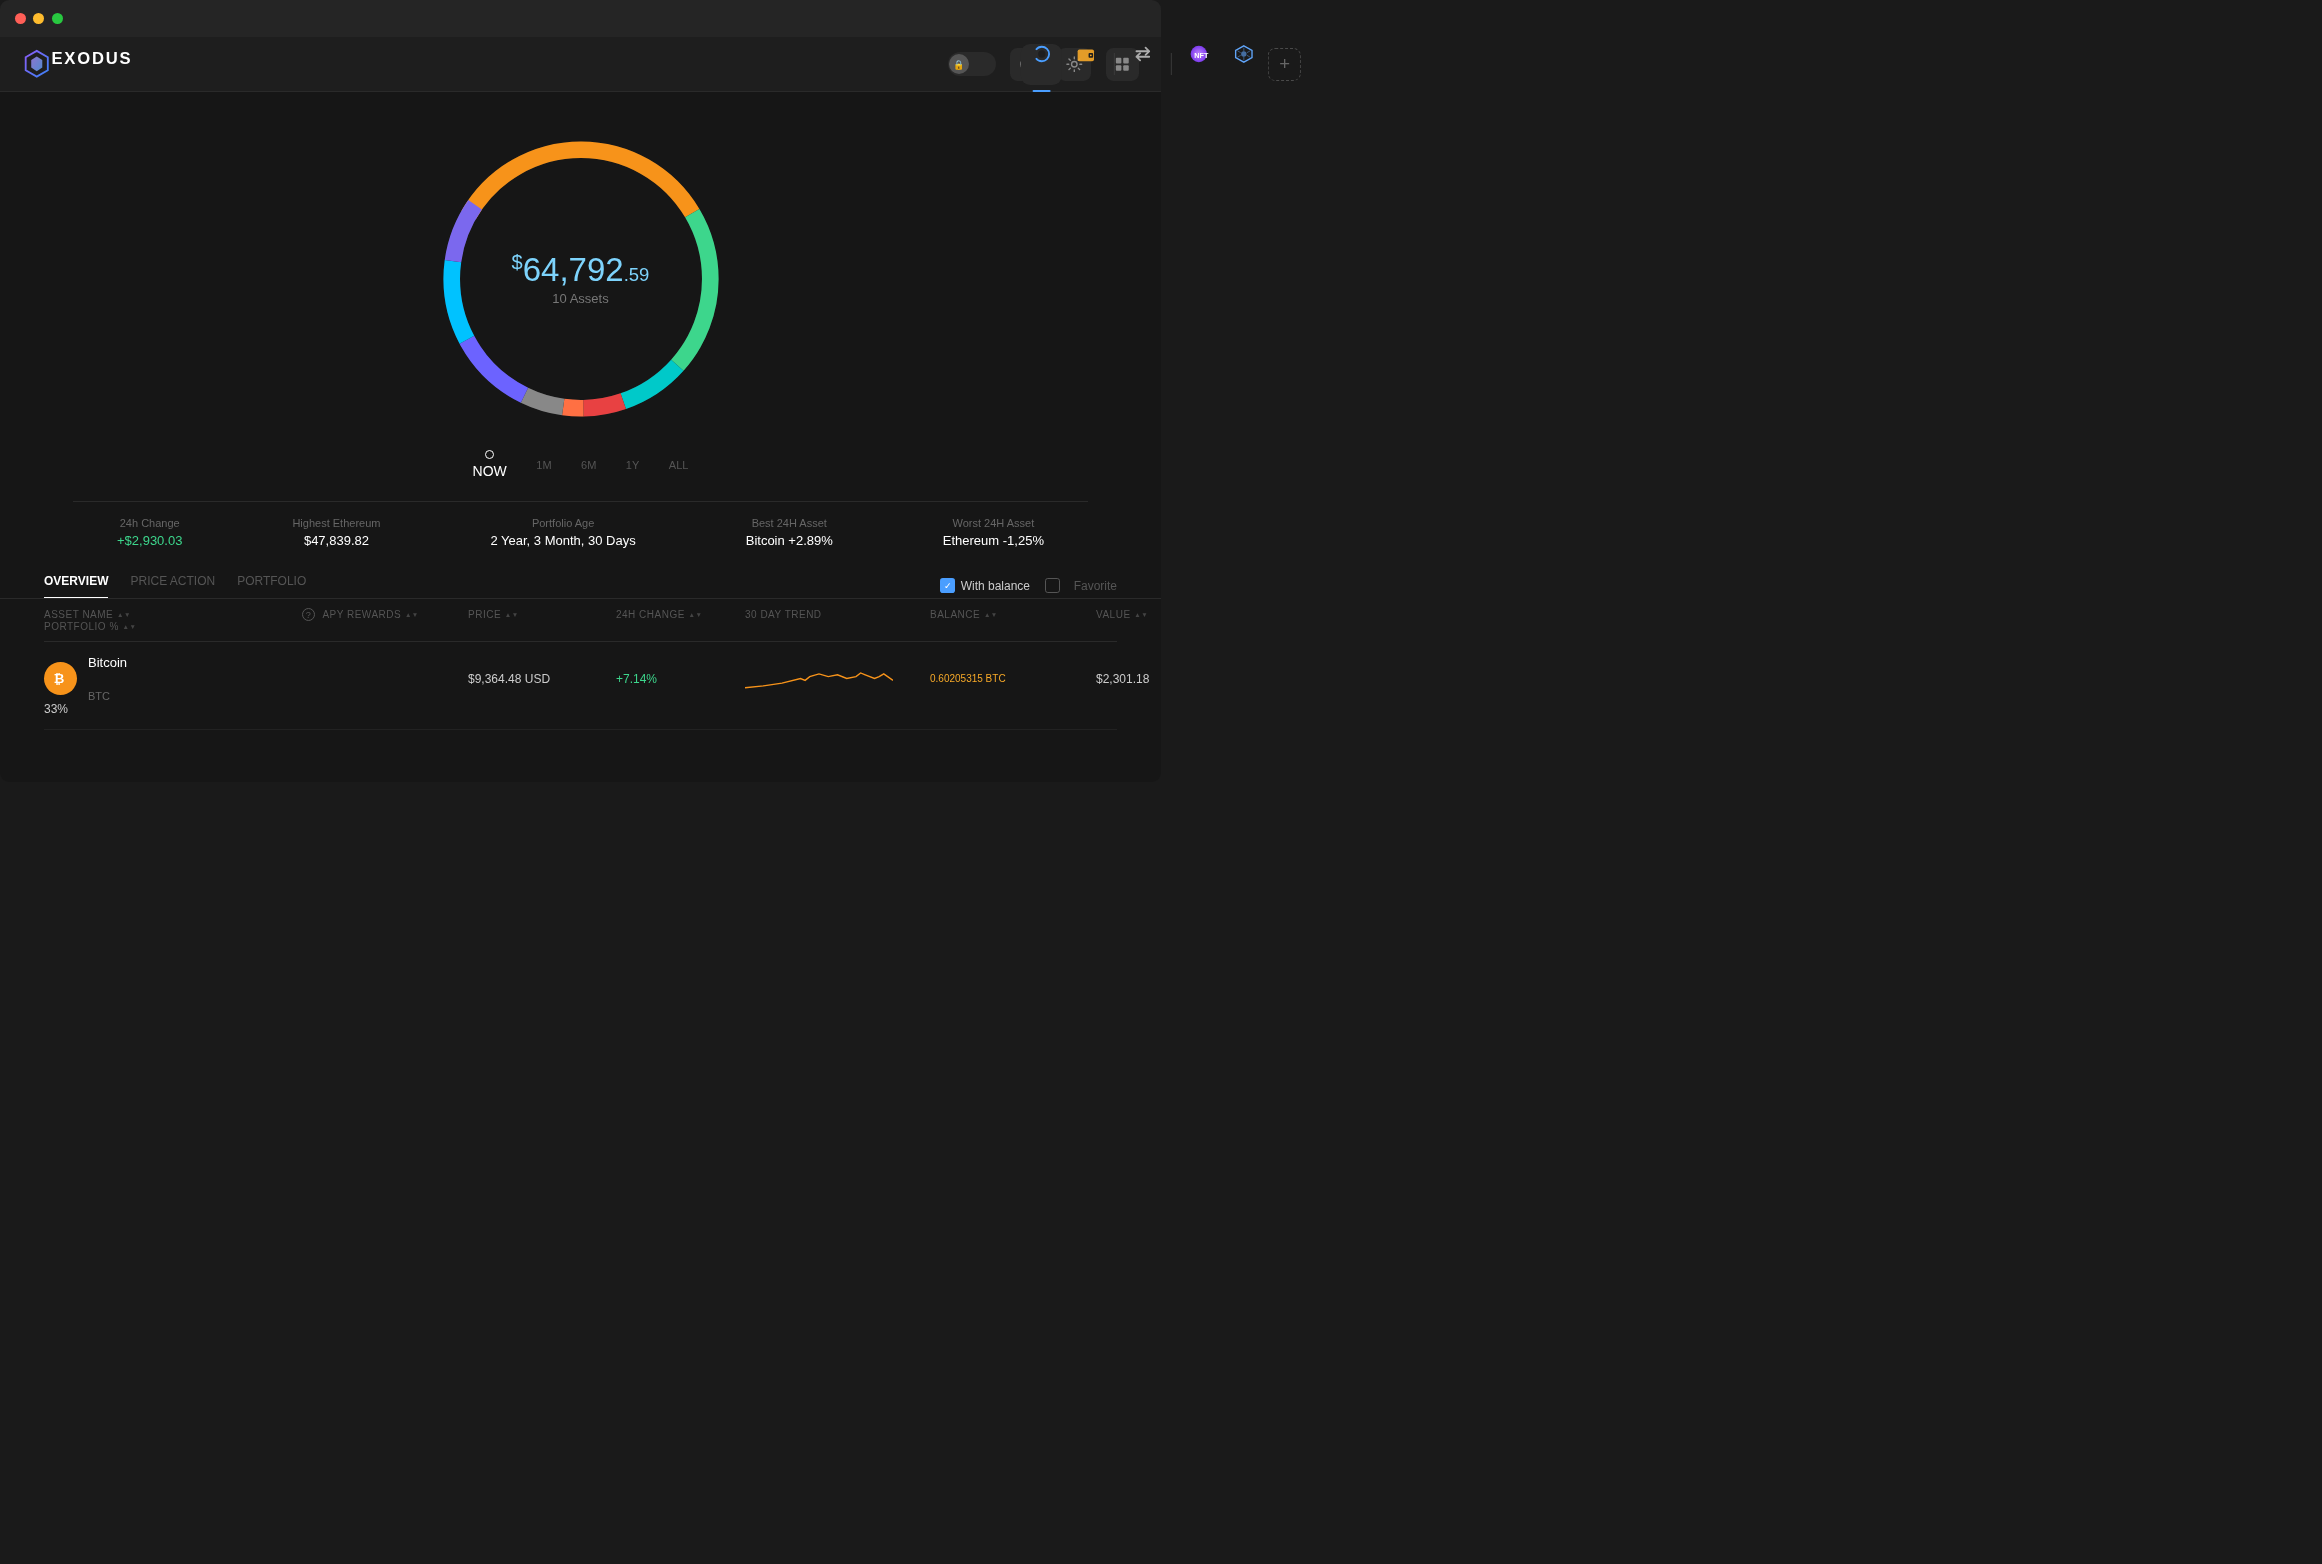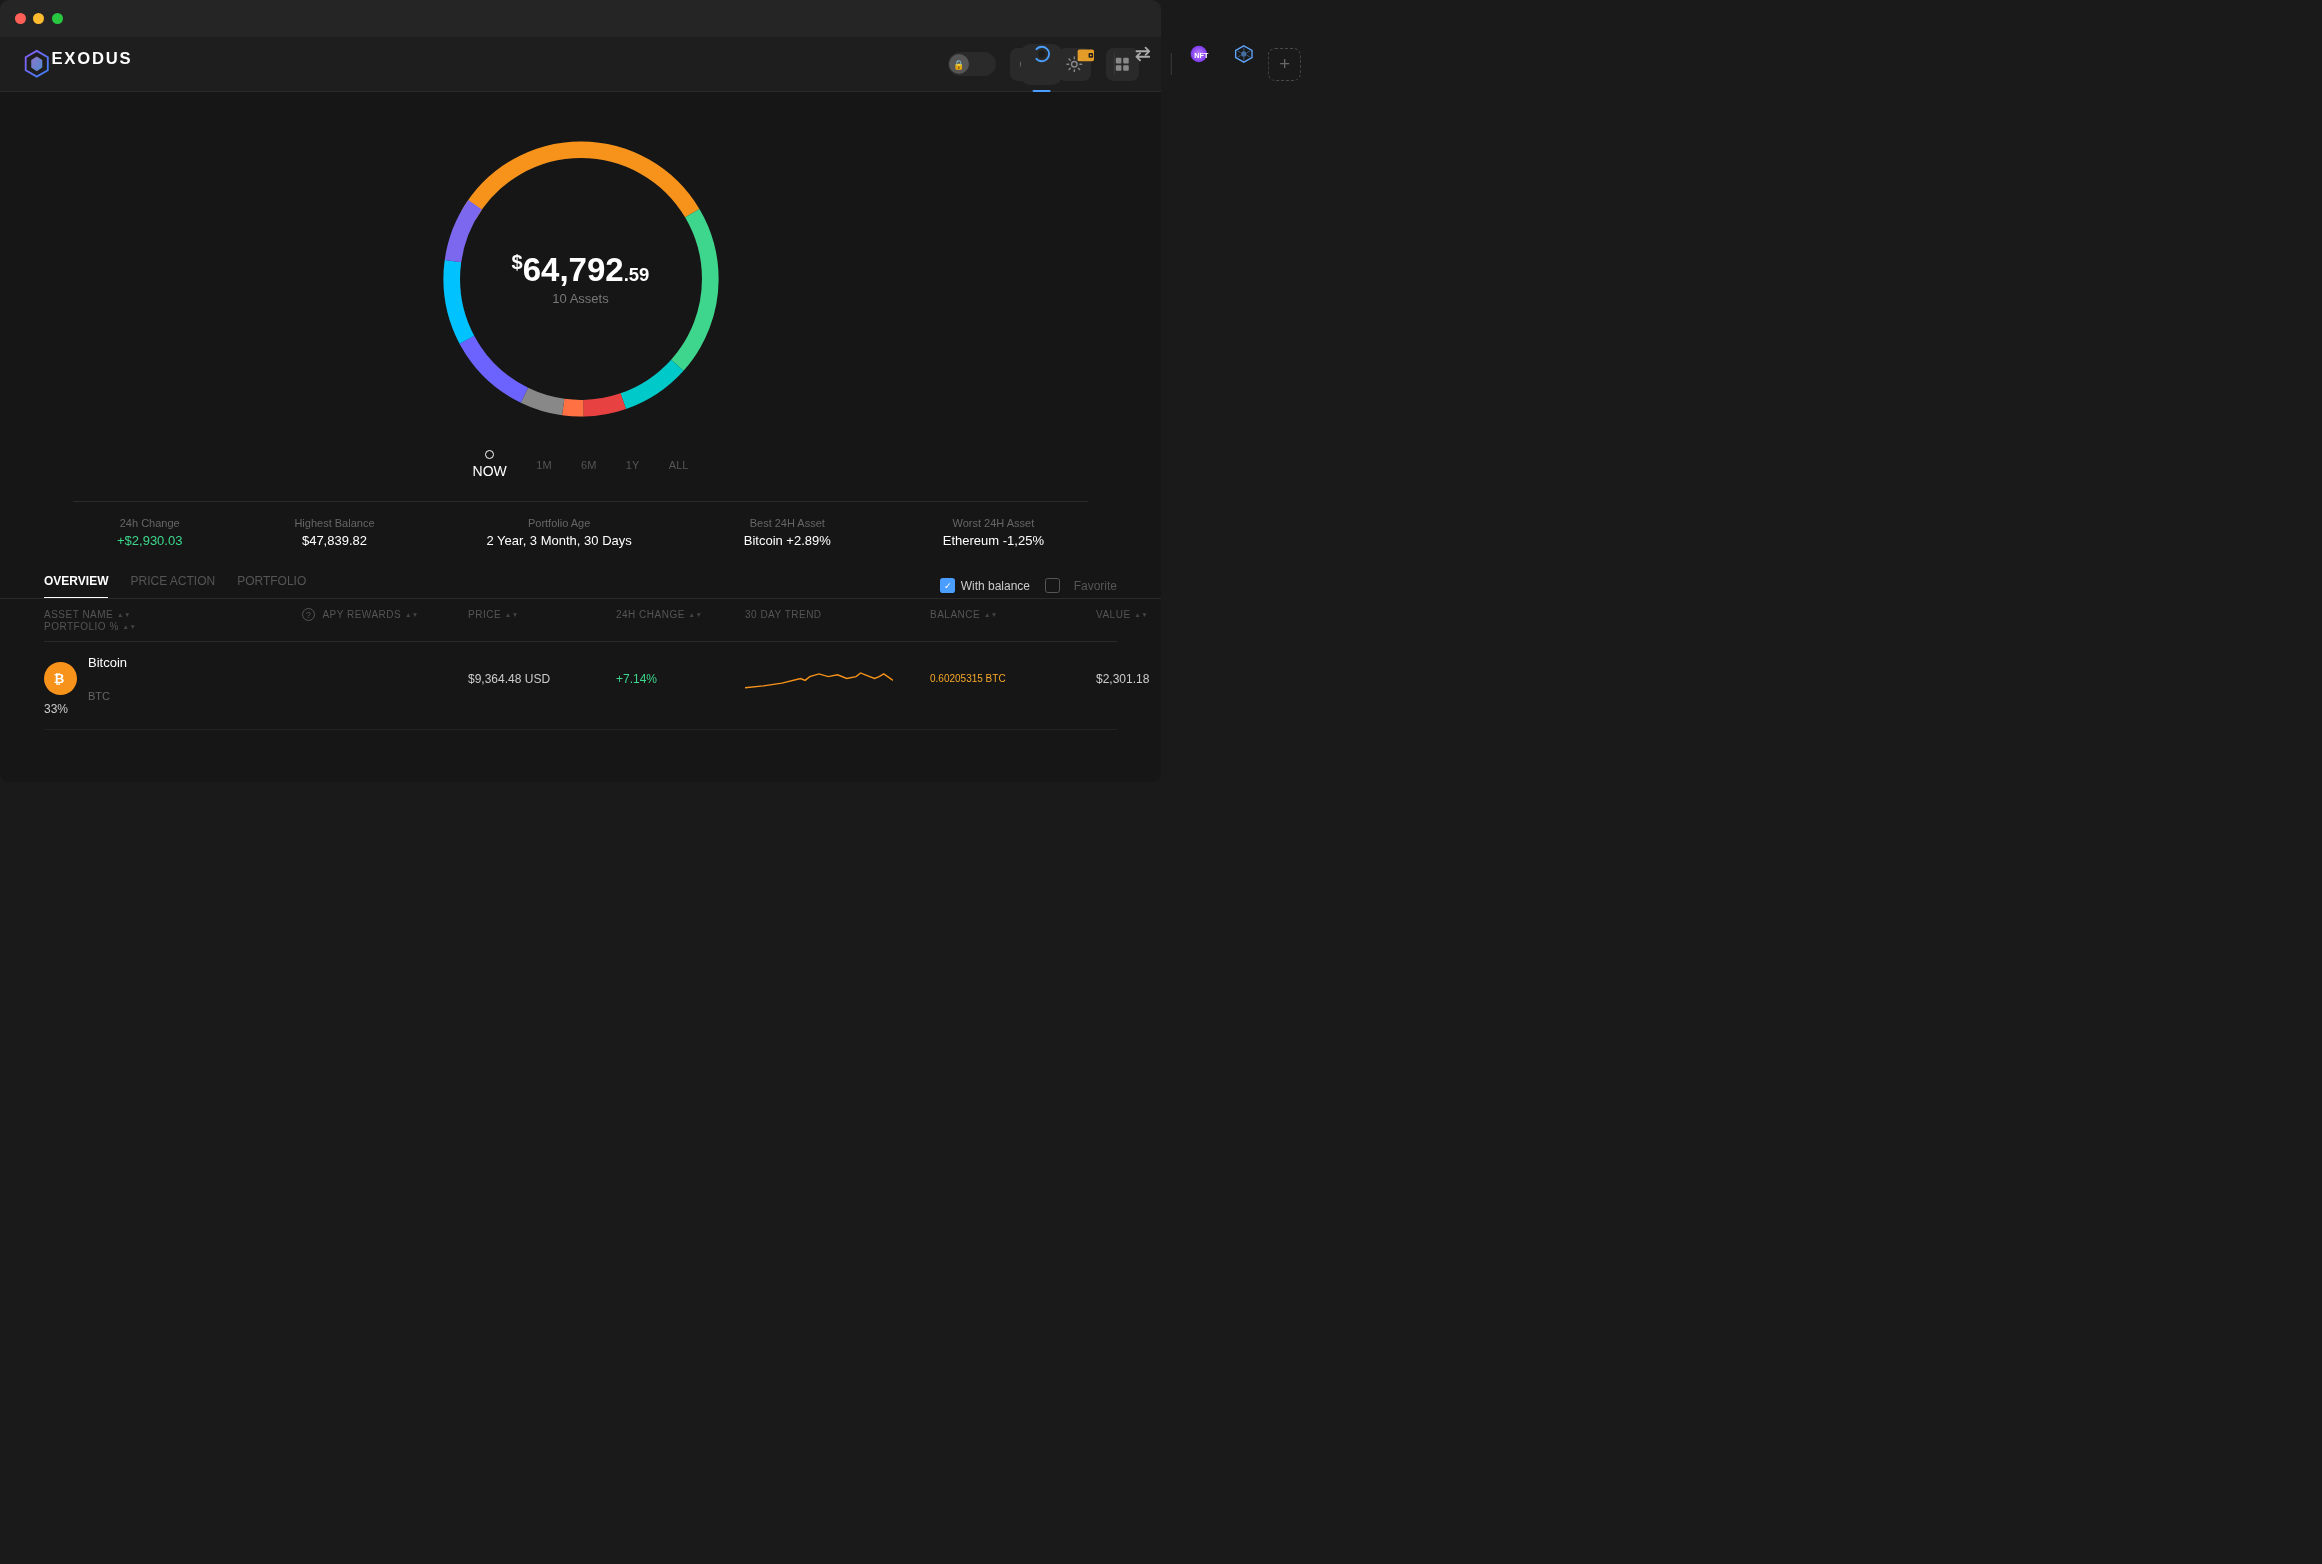--- a/index.html
+++ b/index.html
@@ -171,22 +171,22 @@
     }
     .donut-center {
       position: absolute;
       top: 50%;
       left: 50%;
       transform: translate(-50%, -50%);
       text-align: center;
     }
     .donut-value {
       font-size: 33px;
-      font-weight: 700;
-      color: #ffffff;
+      font-weight: 400;
+      color: #7dd3fc;
       line-height: 1;
     }
     .donut-value .dollar { font-size: 20px; vertical-align: super; }
     .donut-value .cents { font-size: 18.5px; }
     .donut-assets {
       color: #777;
       font-size: 13px;
       margin-top: 5.5px;
     }
 
@@ -530,21 +530,21 @@
       </div>
     </div>
   </div>
 
   <div class="stats-bar">
     <div class="stat-item">
       <div class="stat-label">24h Change</div>
       <div class="stat-value" style="color:#3dd68c;">+$2,930.03</div>
     </div>
     <div class="stat-item">
-      <div class="stat-label">Highest Balance</div>
+      <div class="stat-label">Highest Ethereum</div>
       <div class="stat-value">$47,839.82</div>
     </div>
     <div class="stat-item">
       <div class="stat-label">Portfolio Age</div>
       <div class="stat-value">2 Year, 3 Month, 30 Days</div>
     </div>
     <div class="stat-item">
       <div class="stat-label">Best 24H Asset</div>
       <div class="stat-value">Bitcoin +2.89%</div>
     </div>

